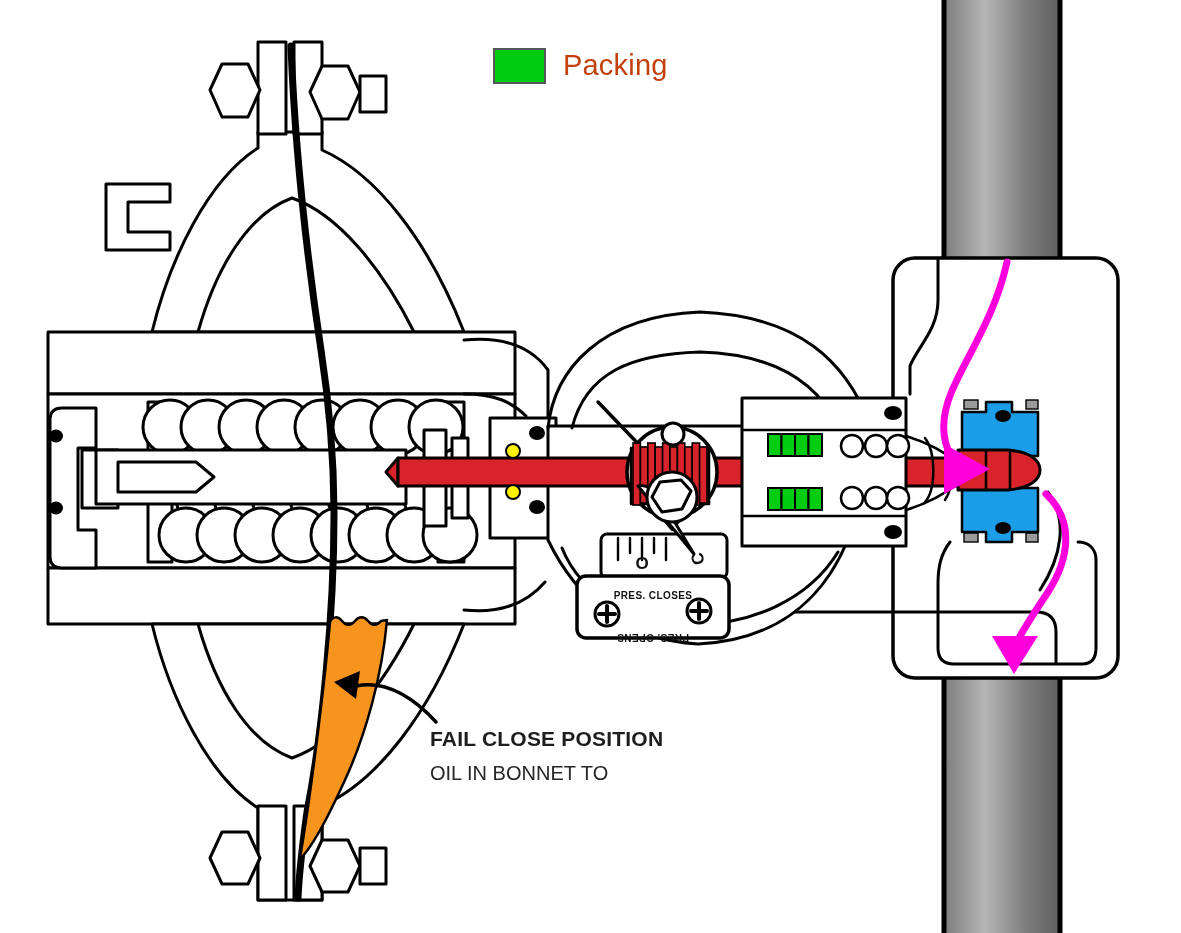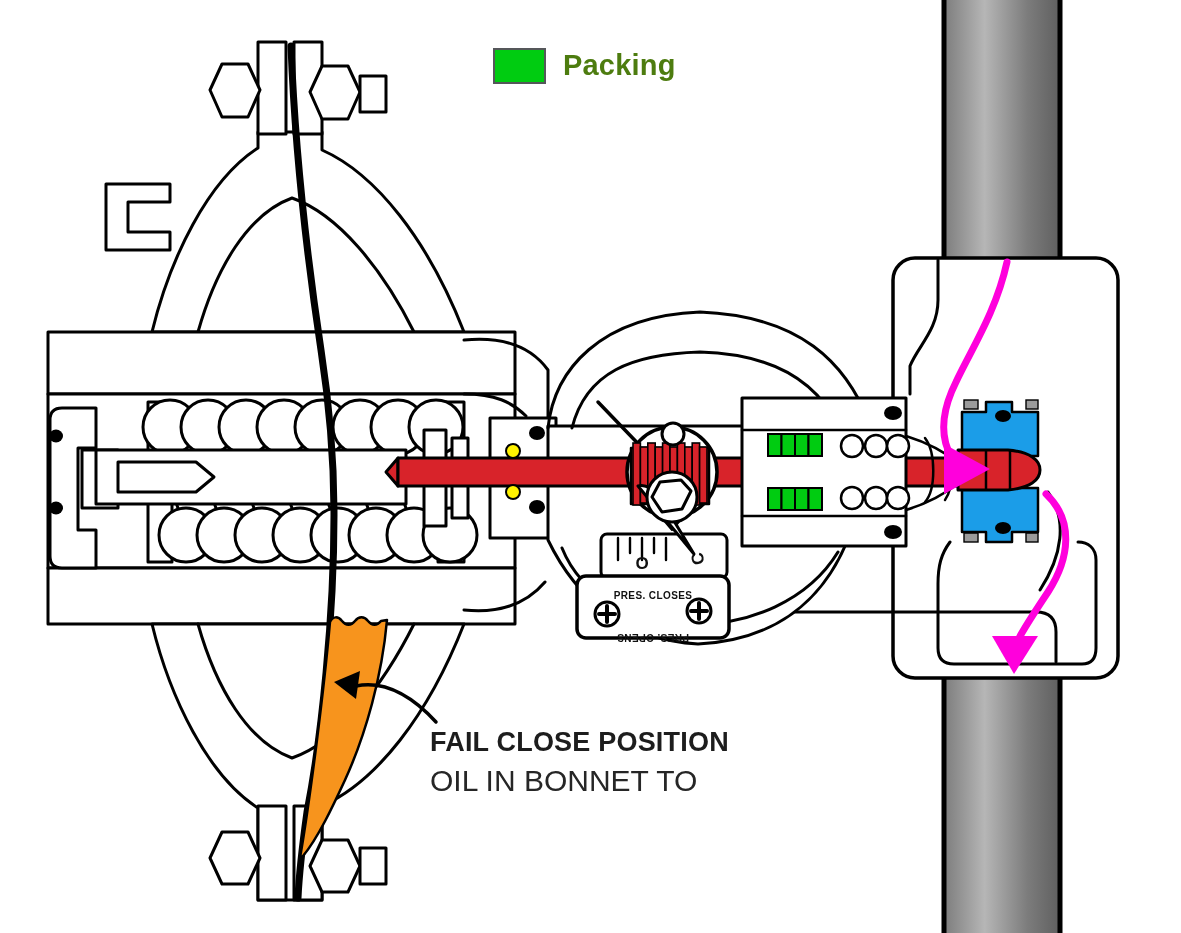--- a/index.html
+++ b/index.html
@@ -18,25 +18,25 @@
   .f-seat{fill:var(--seat);stroke:#000;stroke-width:2.5;stroke-linejoin:round;}
   .s-flow{fill:none;stroke:var(--flow_arrow);stroke-width:7;stroke-linecap:round;}
   .f-flow{fill:var(--flow_arrow);stroke:none;}
   .dot{fill:#000;stroke:none;}
   .shim{fill:#9b9b9b;stroke:#000;stroke-width:1.4;}
   .svgtxt{fill:#111;font-family:"Liberation Sans",sans-serif;font-weight:bold;}
   
   .legend{position:absolute;left:493px;top:42px;}
   .legend-row{display:flex;align-items:center;height:47px;}
   .legend-swatch{width:53px;height:36px;border:2px solid #55575a;box-sizing:border-box;}
-  .legend-label{margin-left:17px;font-size:29px;font-weight:700;color:#4d7c0f;letter-spacing:.2px;}
+  .legend-label{margin-left:17px;font-size:29px;font-weight:400;color:#c2410c;letter-spacing:.2px;}
   
   .annotation{position:absolute;left:430px;top:727px;color:#1d1d1d;}
-  .annotation .ttl{font-size:27px;font-weight:bold;letter-spacing:.2px;margin-bottom:6px;}
-  .annotation .ln-txt{font-size:30px;font-weight:normal;line-height:33px;color:#262626;}
+  .annotation .ttl{font-size:21px;font-weight:bold;letter-spacing:.2px;margin-bottom:6px;}
+  .annotation .ln-txt{font-size:20px;font-weight:normal;line-height:33px;color:#262626;}
 </style>
 </head>
 <body>
 
 <div class="stage">
 
 <svg width="1181" height="933" viewBox="0 0 1181 933">
   <defs>
     <linearGradient id="pipeGrad" x1="0" y1="0" x2="1" y2="0">
       <stop offset="0" stop-color="#7d7d7d"></stop>

